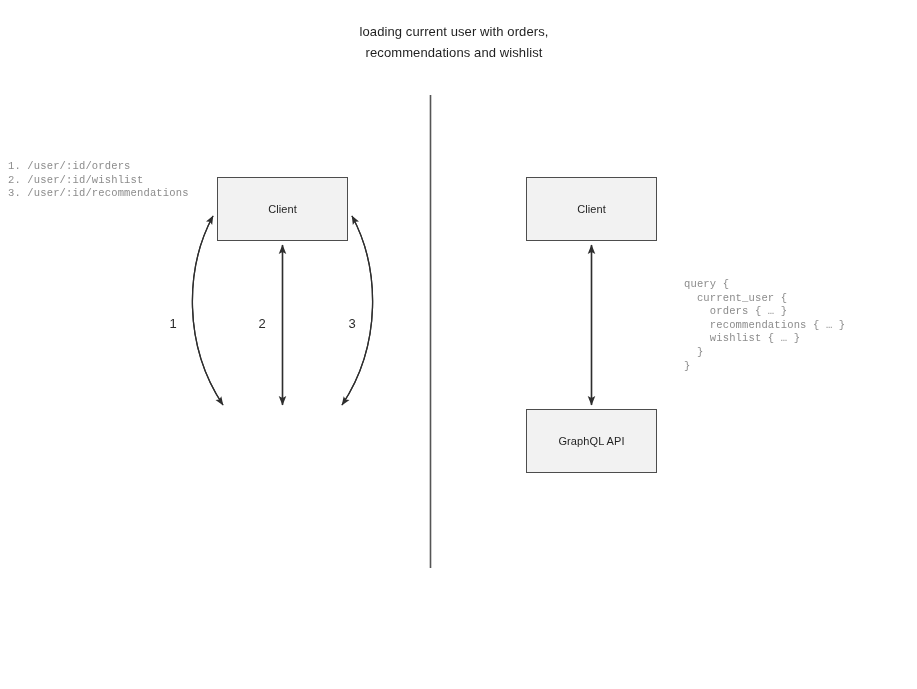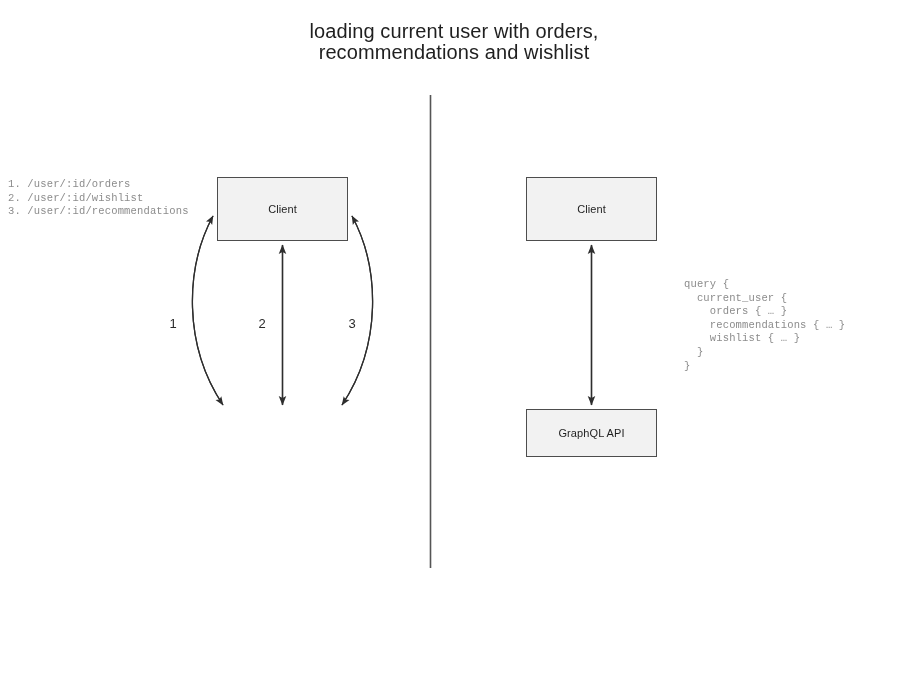--- a/index.html
+++ b/index.html
@@ -31,21 +31,21 @@
     height: 689px;
   }
 
   
   .diagram-title {
     position: absolute;
     left: 0;
     top: 21px;
     width: 908px;
     text-align: center;
-    font-size: 20px;
+    font-size: 13px;
     line-height: 21px;
     color: #1f1f1f;
     white-space: pre-line;
     letter-spacing: 0.1px;
   }
 
   
   .node {
     position: absolute;
     box-sizing: border-box;
@@ -54,21 +54,21 @@
     display: flex;
     align-items: center;
     justify-content: center;
     font-size: 11px;
     color: #1f1f1f;
     letter-spacing: 0.1px;
   }
   .node-client-rest  { left: 217px; top: 177px; width: 131px; height: 64px; }
   .node-rest-api     { left: 217px; top: 409px; width: 131px; height: 64px; }
   .node-client-gql   { left: 526px; top: 177px; width: 131px; height: 64px; }
-  .node-graphql-api  { left: 526px; top: 409px; width: 131px; height: 48px; }
+  .node-graphql-api  { left: 526px; top: 409px; width: 131px; height: 64px; }
 
   
   .edge-label {
     position: absolute;
     font-size: 13px;
     color: #2b2b2b;
     text-align: center;
     width: 18px;
   }
   .edge-label-1 { left: 164px; top: 316px; }
@@ -78,21 +78,21 @@
   
   .code-block {
     position: absolute;
     font-family: "Liberation Mono", "DejaVu Sans Mono", monospace;
     font-size: 10.5px;
     line-height: 13.6px;
     color: #8c8c8c;
     white-space: pre;
     letter-spacing: 0.15px;
   }
-  .rest-endpoints { left: 8px; top: 178px; }
+  .rest-endpoints { left: 8px; top: 160px; }
   .gql-query      { left: 684px; top: 278px; }
 </style>
 </head>
 <body>
 
 <div id="canvas">
 
   <div class="diagram-title">loading current user with orders,
 recommendations and wishlist</div>
 

